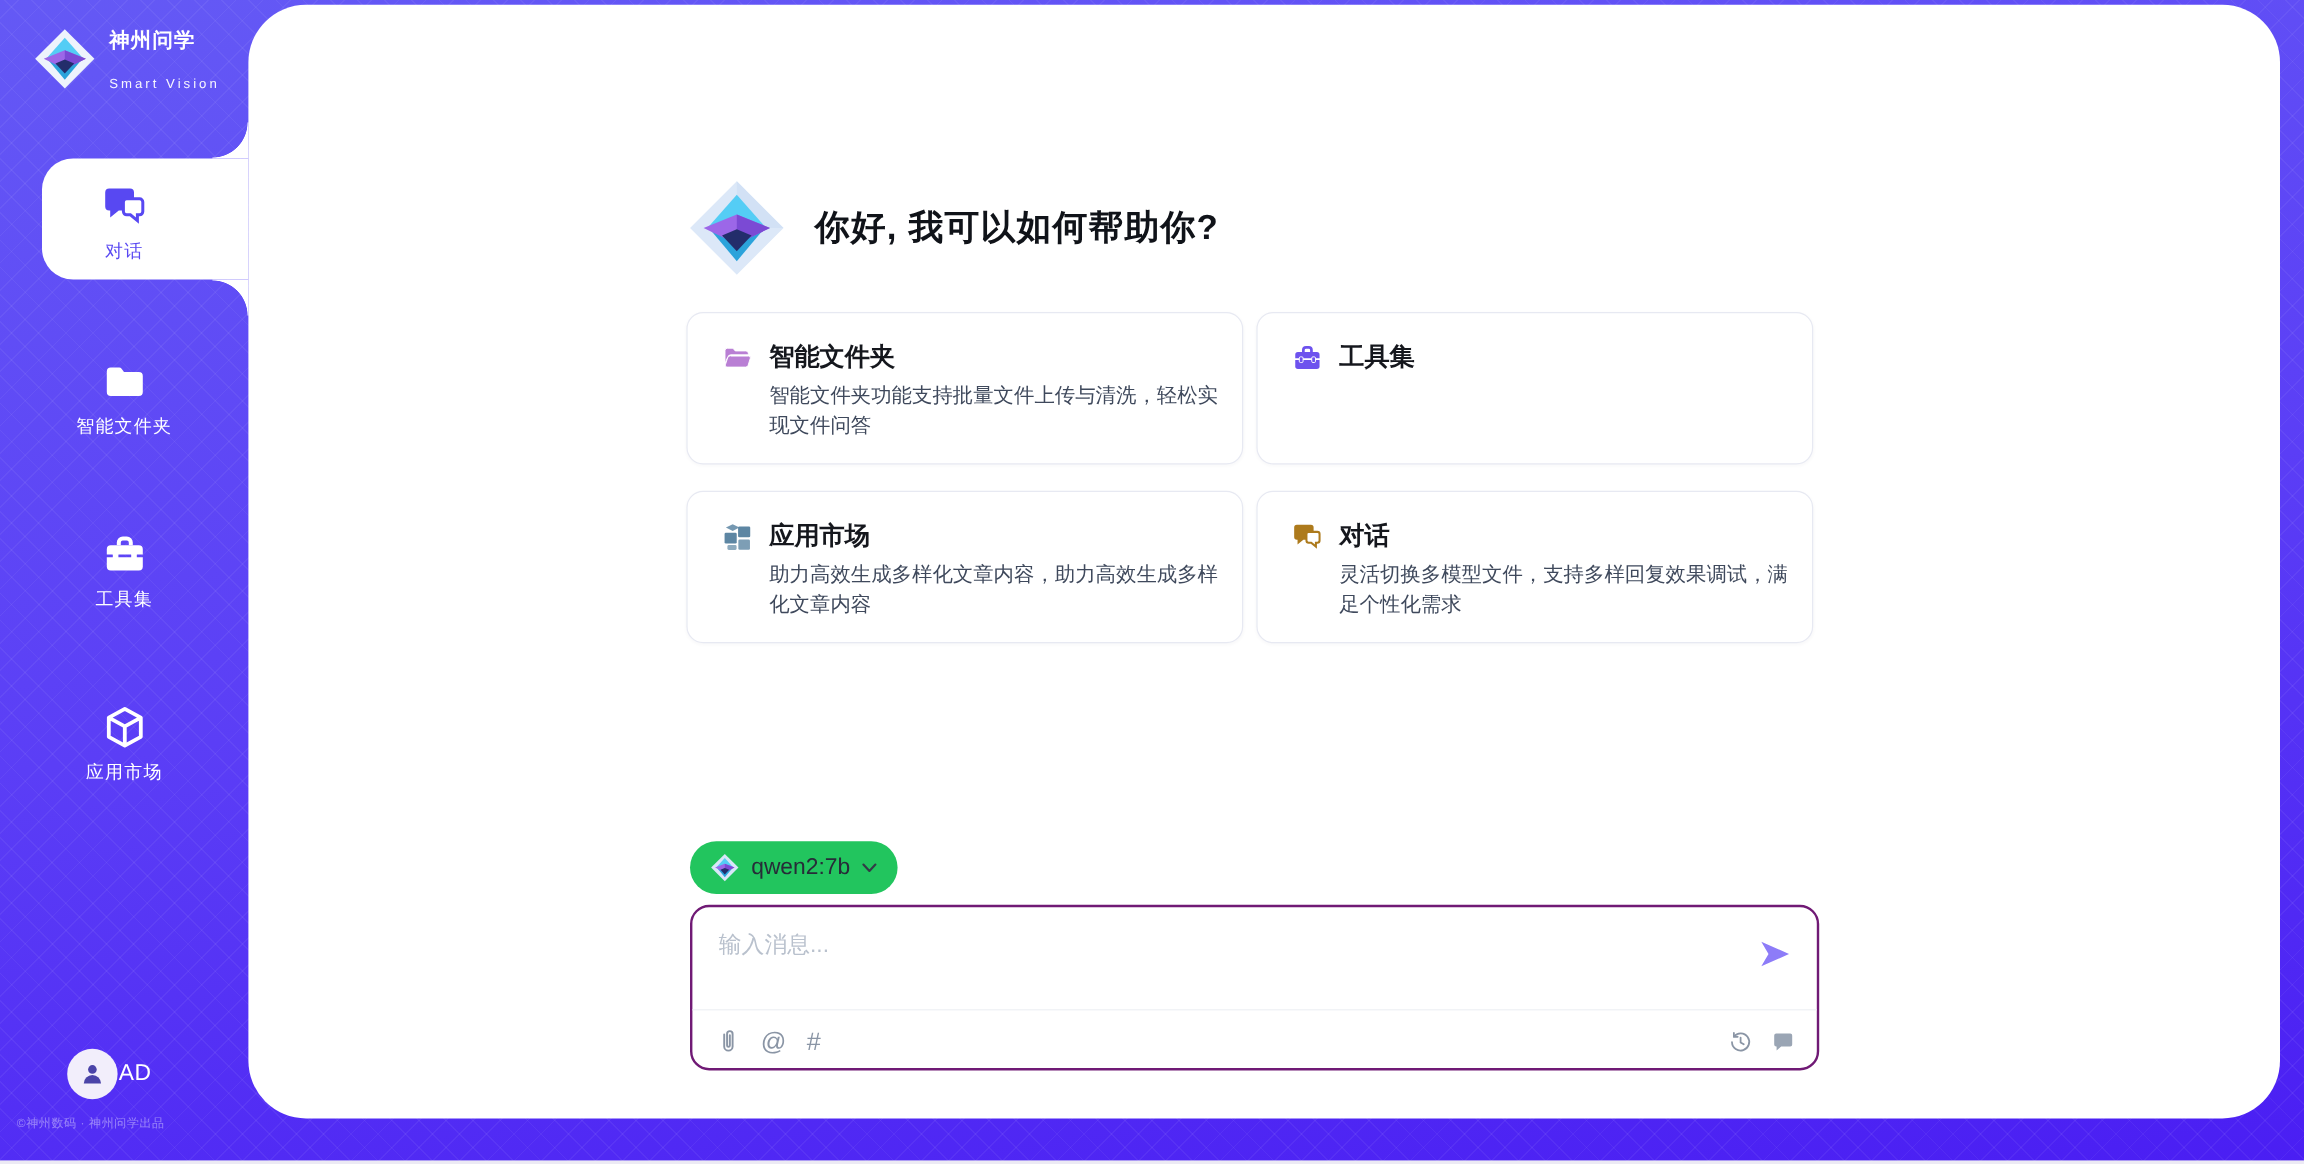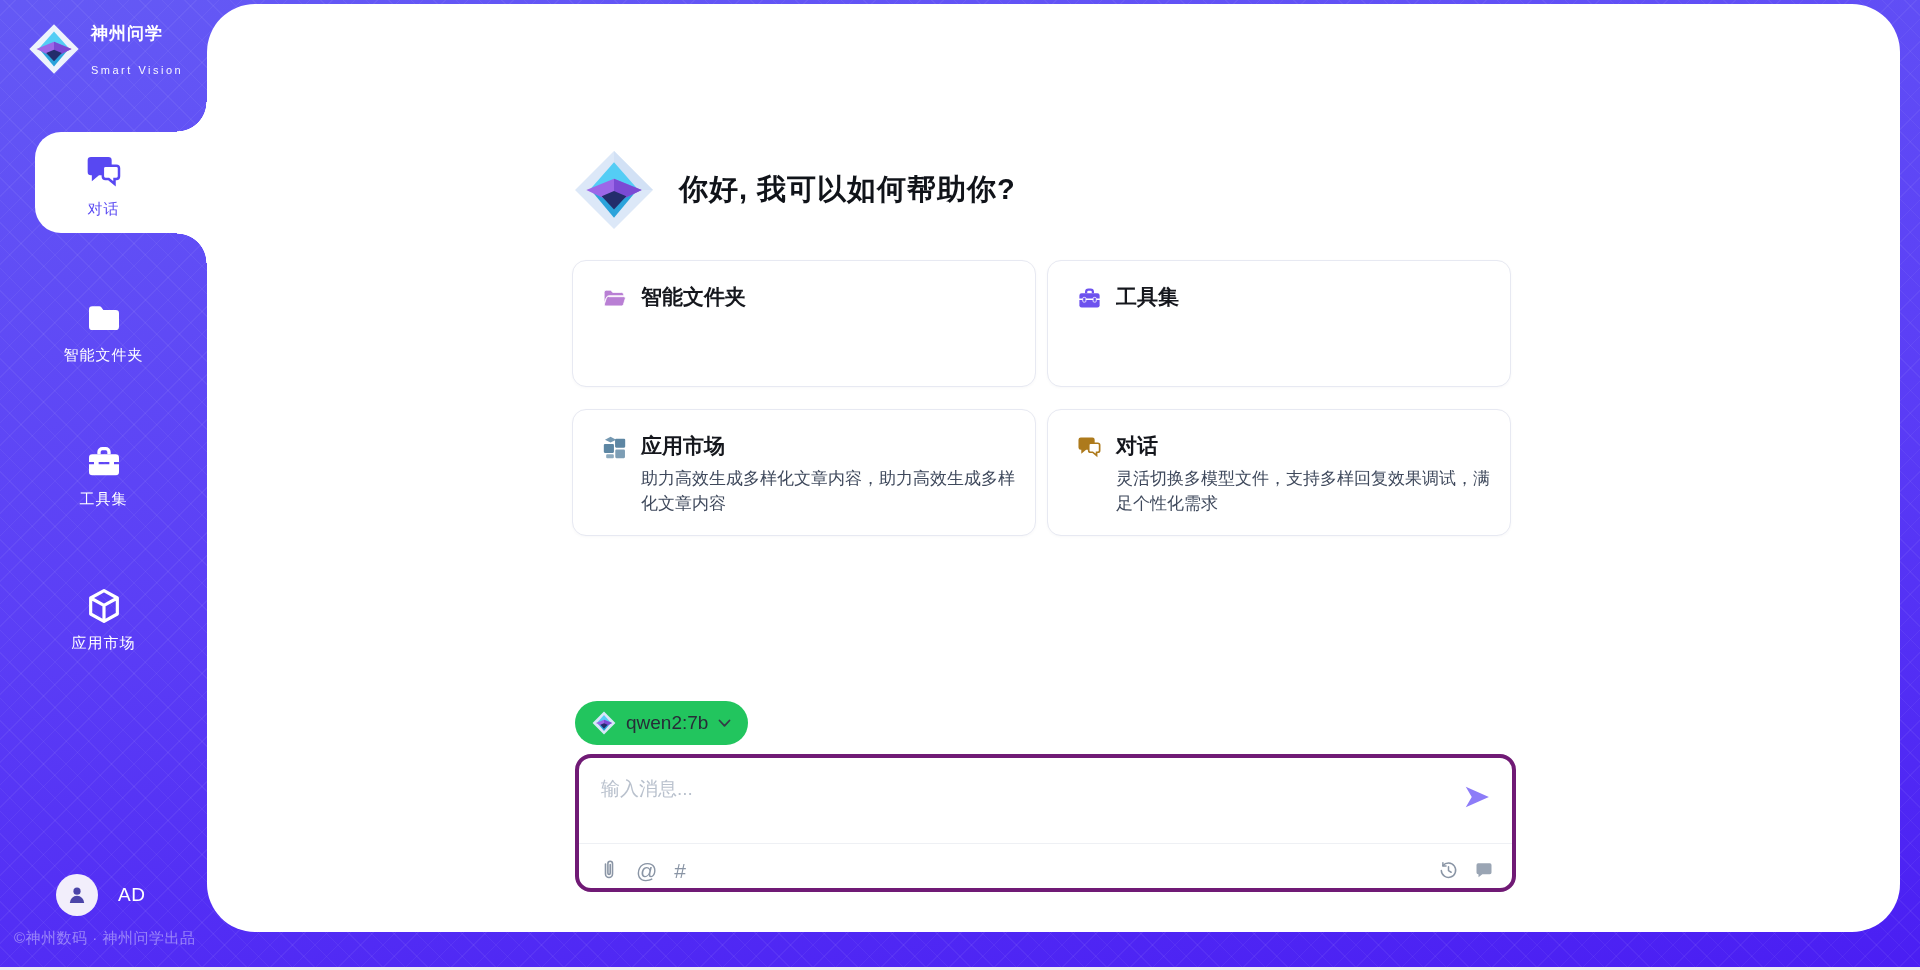--- a/index.html
+++ b/index.html
@@ -35,27 +35,27 @@
   .fillet{ position:absolute; left:177px; width:30px; height:30px; }
   .fillet.top{ top:102px; background:radial-gradient(circle 30px at 0 0, rgba(0,0,0,0) 0 29px, #fff 29.6px); }
   .fillet.bottom{ top:233px; background:radial-gradient(circle 30px at 0 100%, rgba(0,0,0,0) 0 29px, #fff 29.6px); }
 
   .nav-item{ position:absolute; left:0; width:207px; display:flex; flex-direction:column;
              align-items:center; gap:8px; color:#fff; cursor:pointer; }
   .nav-item svg{ width:40px; height:40px; display:block; }
   .nav-label{ font-size:15px; letter-spacing:1px; }
   .nav-item.active{ color:#5848f2; }
 
-  .user-row{ position:absolute; left:56px; top:874px; display:flex; align-items:center; gap:20px; }
+  .user-row{ position:absolute; left:56px; top:874px; display:flex; align-items:center; gap:1px; }
   .avatar{ width:42px; height:42px; border-radius:50%; background:#f2eefb;
            display:flex; align-items:center; justify-content:center; }
   .avatar svg{ width:24px; height:24px; }
   .user-initials{ font-size:19px; color:#fff; letter-spacing:.5px; }
   .copyright{ position:absolute; left:14px; top:929px; width:190px;
-              font-size:15px; color:rgba(255,255,255,.4); letter-spacing:.5px; white-space:nowrap; }
+              font-size:10px; color:rgba(255,255,255,.4); letter-spacing:.5px; white-space:nowrap; }
 
   
   .hero{ position:absolute; left:366px; top:145px; height:82px; display:flex; align-items:center; gap:24px; }
   .hero-logo{ width:82px; height:82px; }
   .greeting{ font-size:29px; font-weight:bold; color:#101319; letter-spacing:1px; }
 
   
   .card{ position:absolute; width:464px; height:127px; background:#fff;
          border:1px solid #e7e9f2; border-radius:14px;
          box-shadow:0 1px 3px rgba(25,35,70,.03); cursor:pointer; }
@@ -65,21 +65,21 @@
   .card-desc{ position:absolute; left:68px; top:57px; width:378px;
               font-size:17px; line-height:1.45; color:#3f495c; }
 
   
   .model-pill{ position:absolute; left:368px; top:697px; height:44px; padding:0 17px;
                background:#22c55e; border-radius:22px; display:flex; align-items:center;
                gap:10px; cursor:pointer; }
   .model-pill .mini-logo{ width:24px; height:24px; }
   .model-name{ font-size:19px; color:#272c38; }
   .input-box{ position:absolute; left:368px; top:750px; width:941px; height:138px;
-              background:#fff; border:4px solid #701a75; border-radius:16px; }
+              background:#fff; border:2px solid #701a75; border-radius:16px; }
   .input-field{ position:absolute; left:0; top:0; width:100%; height:84px;
                 border:none; outline:none; resize:none; background:transparent;
                 font-family:inherit; font-size:19px; color:#333; padding:18px 60px 0 22px; }
   .input-field::placeholder{ color:#b9c1cd; }
   .send-btn{ position:absolute; right:20px; top:24px; width:30px; height:30px;
              border:none; background:transparent; cursor:pointer; padding:0; }
   .input-divider{ position:absolute; left:0; right:0; top:85px; height:1px; background:#eef0f4; }
   .tools-row{ position:absolute; left:0; right:0; top:86px; height:52px;
               display:flex; align-items:center; padding:0 18px 0 20px; color:#8a95a5; }
   .tool-btn{ border:none; background:transparent; cursor:pointer; color:#8a95a5;
@@ -111,20 +111,21 @@
   <div class="card" style="left:365px; top:256px;">
     <span class="card-icon">
       <svg viewBox="0 0 24 24">
           <g fill="#b97fd4" stroke="#fff" stroke-width=".7">
         <path d="M2.8 6.4A1.8 1.8 0 0 1 4.6 4.6h4.1l1.7 2h7.9a1.8 1.8 0 0 1 1.8 1.8v1.1H7.2a2.5 2.5 0 0 0-2.4 1.8L2.8 16z"></path>
         <path d="M7.1 10.4h13.2a1.3 1.3 0 0 1 1.25 1.68l-1.6 5.2a1.9 1.9 0 0 1-1.8 1.32H4.3a1.3 1.3 0 0 1-1.24-1.68l1.7-5.2a2.5 2.5 0 0 1 2.34-1.62z"></path>
       </g>
         </svg>
     </span>
     <div class="card-title">智能文件夹</div>
+    <div class="card-desc">智能文件夹功能支持批量文件上传与清洗，轻松实现文件问答</div>
   </div>
 
   <div class="card" style="left:840px; top:256px;">
     <span class="card-icon">
       <svg viewBox="0 0 24 24">
         <path fill="#6d52ee" d="M3 12v-2.6a2 2 0 0 1 2-2h14a2 2 0 0 1 2 2V12z"></path>
         <path fill="#6d52ee" d="M3 13.4h18v4.6a2 2 0 0 1-2 2H5a2 2 0 0 1-2-2z"></path>
         <path fill="none" stroke="#6d52ee" stroke-width="2" d="M9 7.4V6a2 2 0 0 1 2-2h2a2 2 0 0 1 2 2v1.4"></path>
         <rect x="6" y="11" width="2.8" height="4.2" rx=".9" fill="#6d52ee" stroke="#fff" stroke-width=".7"></rect>
         <rect x="15.2" y="11" width="2.8" height="4.2" rx=".9" fill="#6d52ee" stroke="#fff" stroke-width=".7"></rect>

